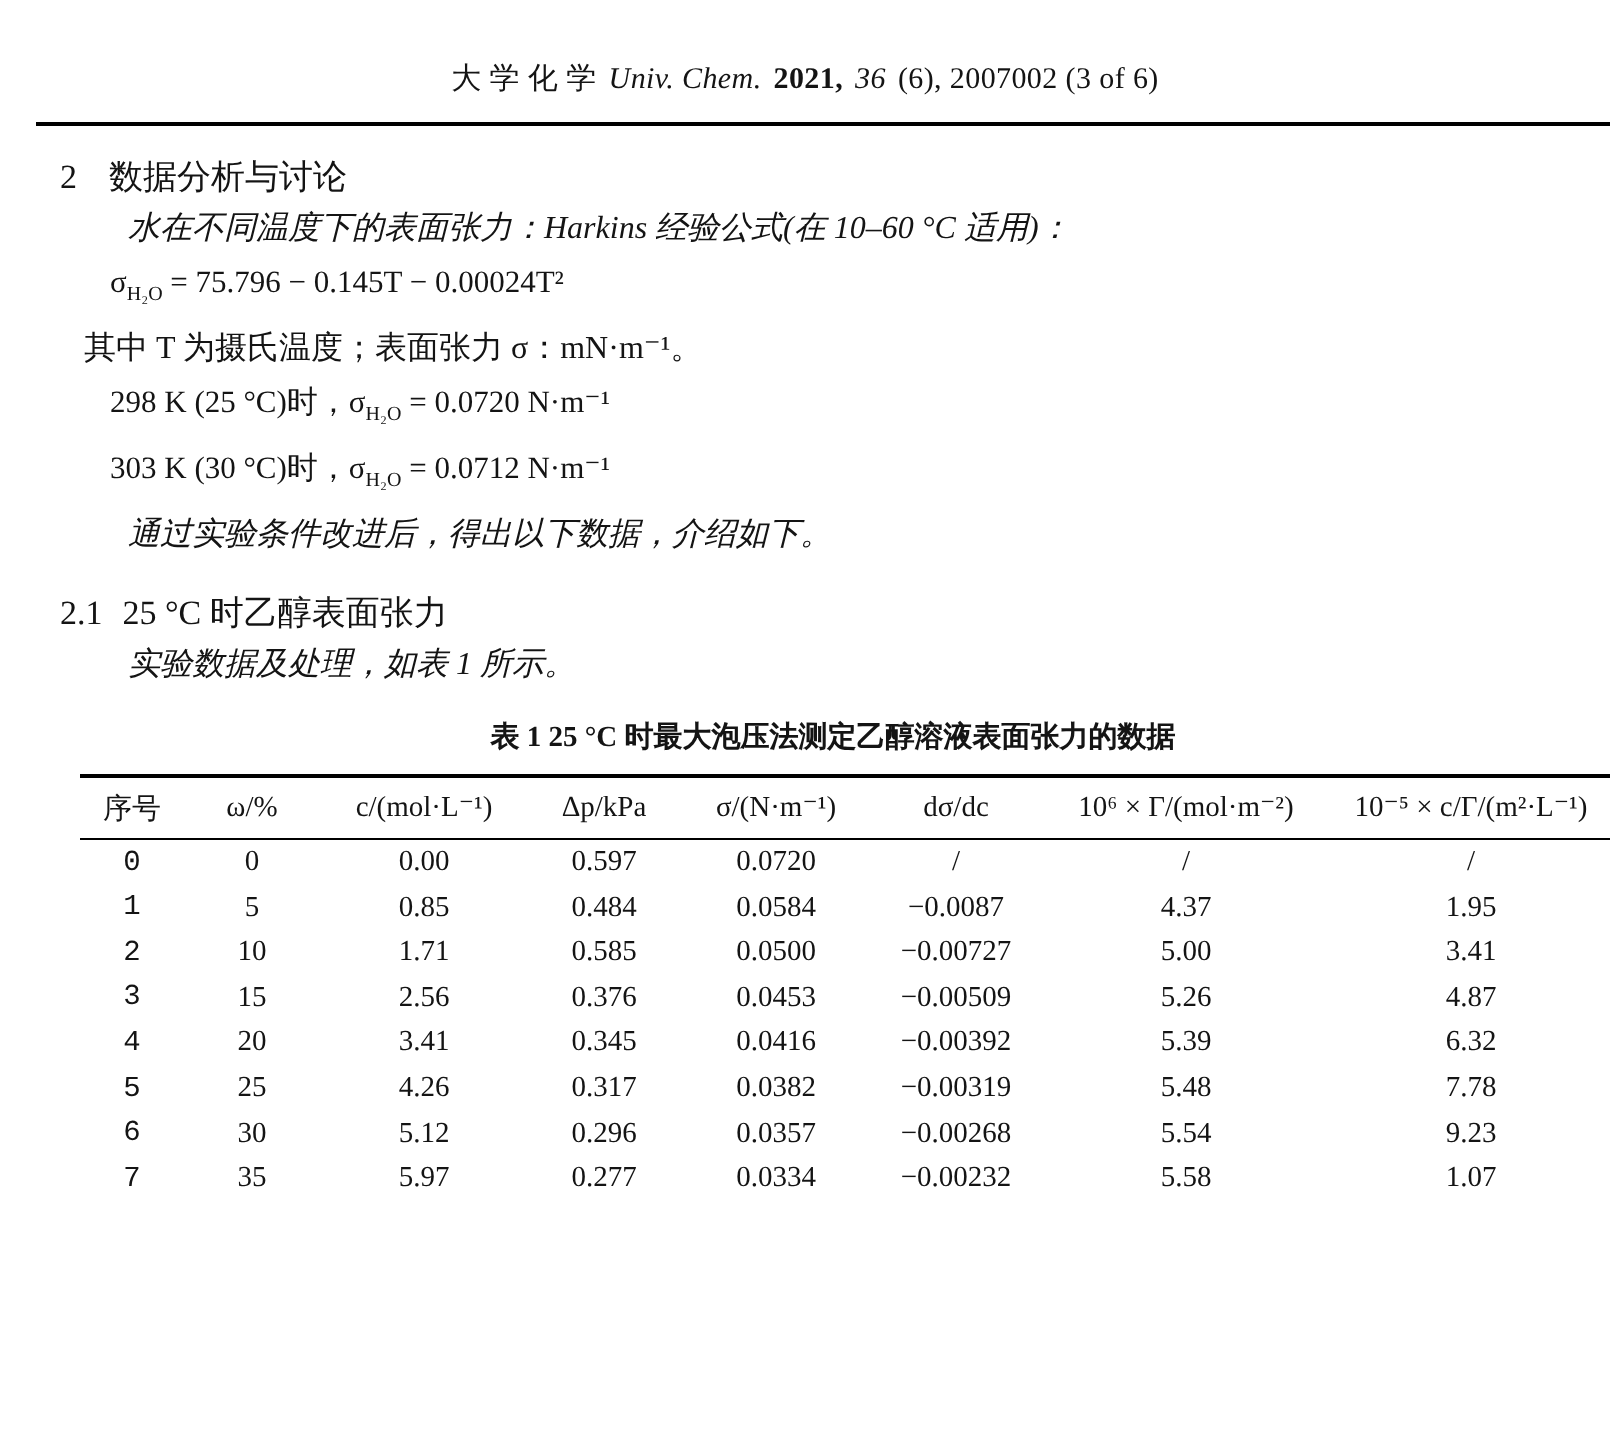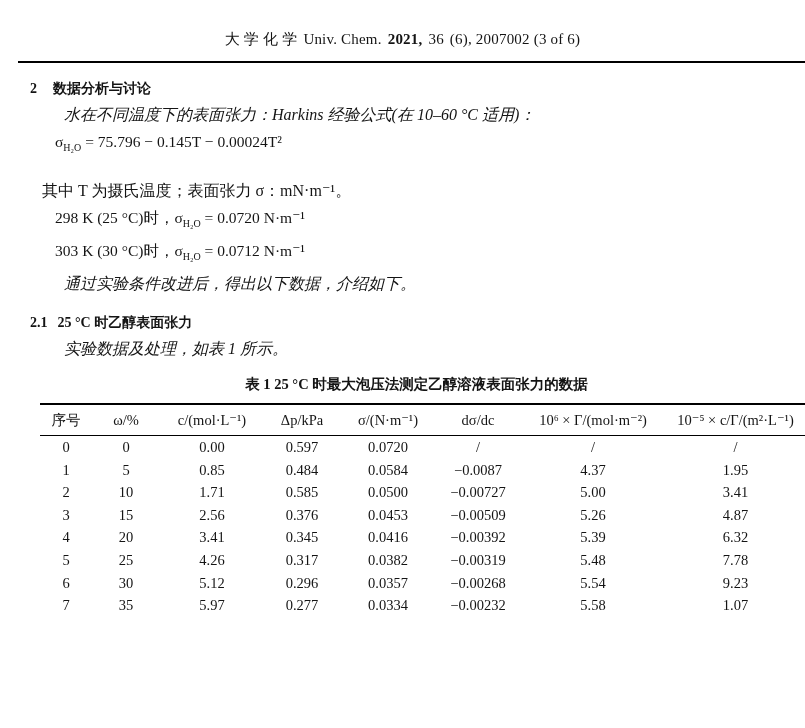--- a/index.html
+++ b/index.html
@@ -6,48 +6,48 @@
   body {
     width:805px; height:728px; background:#ffffff; overflow:hidden;
     font-family:"Liberation Serif","DejaVu Serif",serif; color:#141414;
     -webkit-font-smoothing:antialiased;
   }
   .page { position:relative; width:805px; height:728px; }
 
   
   .journal-header { margin-top:30px; text-align:center; font-size:15px; letter-spacing:0.2px; }
   .journal-header span + span { margin-left:6px; }
-  .it { }
+  .it { font-style:italic; }
   .bd { font-weight:bold; }
   .header-rule { border:none; border-top:2px solid #000; margin:12px 0 0 18px; }
 
   
   .par { margin:21px 14px 0 30px; font-size:16px; line-height:27px; text-align:justify; }
   .par .par-line:first-child { text-indent:34px; }
 
   
-  .sec-heading { margin:14px 0 0 30px; font-size:14px; font-weight:bold; line-height:24px; }
+  .sec-heading { margin:14px 0 0 30px; font-size:17px; font-weight:normal; line-height:24px; }
   .sec-heading .sec-num { margin-right:16px; }
   .sec-heading.sub .sec-num { margin-right:10px; }
 
   .block { font-size:16px; line-height:27px; }
   .line { white-space:nowrap; }
   .ind-2em  { margin-left:64px;font-style:italic; }
-  .ind-note { margin-left:42px;margin-top:16px; }
+  .ind-note { margin-left:42px; }
   .ind-form { margin-left:55px; font-size:15.5px; }
   sub { font-size:10px; }
 
   
   .table-caption { margin-top:13px; text-align:center; font-size:14.5px; font-weight:bold;padding-left:28px; }
   table.data { border-collapse:collapse; table-layout:fixed; width:765px; margin:9px 0 0 40px;
                border-top:2.5px solid #000; font-size:14.5px; }
   table.data thead tr { border-bottom:1.2px solid #000; }
   table.data th { font-weight:normal; height:30px; padding:0; text-align:center; white-space:nowrap; overflow:visible; }
   table.data td { height:22.6px; padding:0; text-align:center; white-space:nowrap; }
-  table.data th:nth-child(1), table.data td:nth-child(1) { width:52px; }
+  table.data th:nth-child(1), table.data td:nth-child(1) { width:52px;font-family:Liberation Mono, monospace; }
   table.data th:nth-child(2), table.data td:nth-child(2) { width:68px; }
   table.data th:nth-child(3), table.data td:nth-child(3) { width:104px; }
   table.data th:nth-child(4), table.data td:nth-child(4) { width:76px; }
   table.data th:nth-child(5), table.data td:nth-child(5) { width:96px; }
   table.data th:nth-child(6), table.data td:nth-child(6) { width:84px; }
   table.data th:nth-child(7), table.data td:nth-child(7) { width:146px; }
   table.data th:nth-child(8), table.data td:nth-child(8) { width:139px; }
 </style>
 </head>
 <body>

